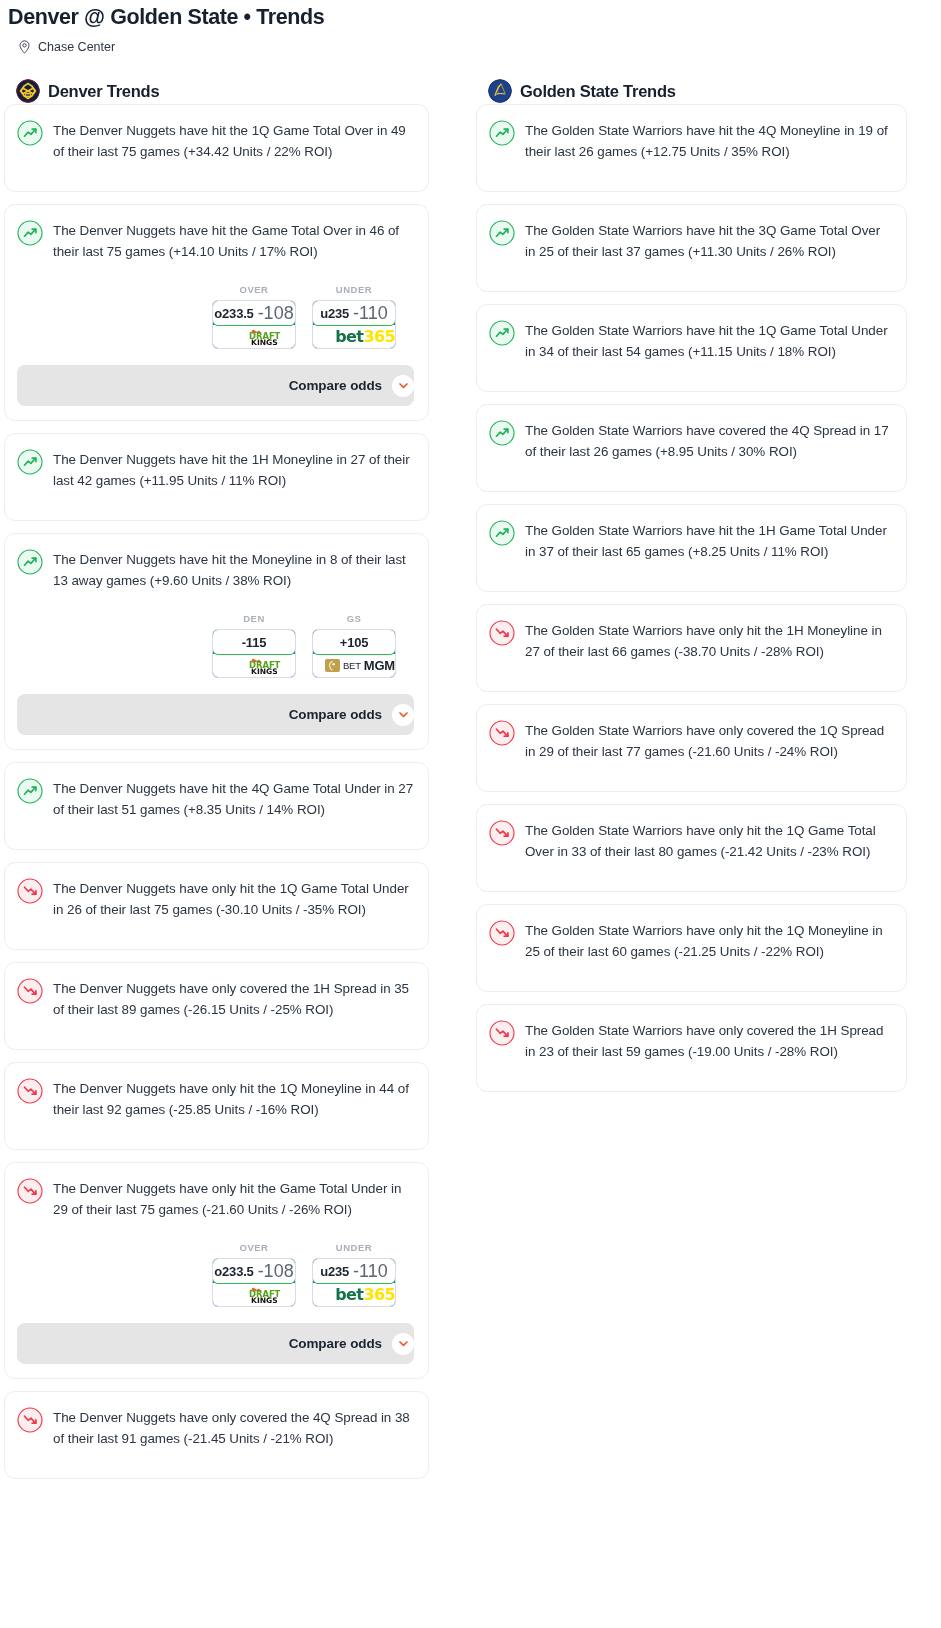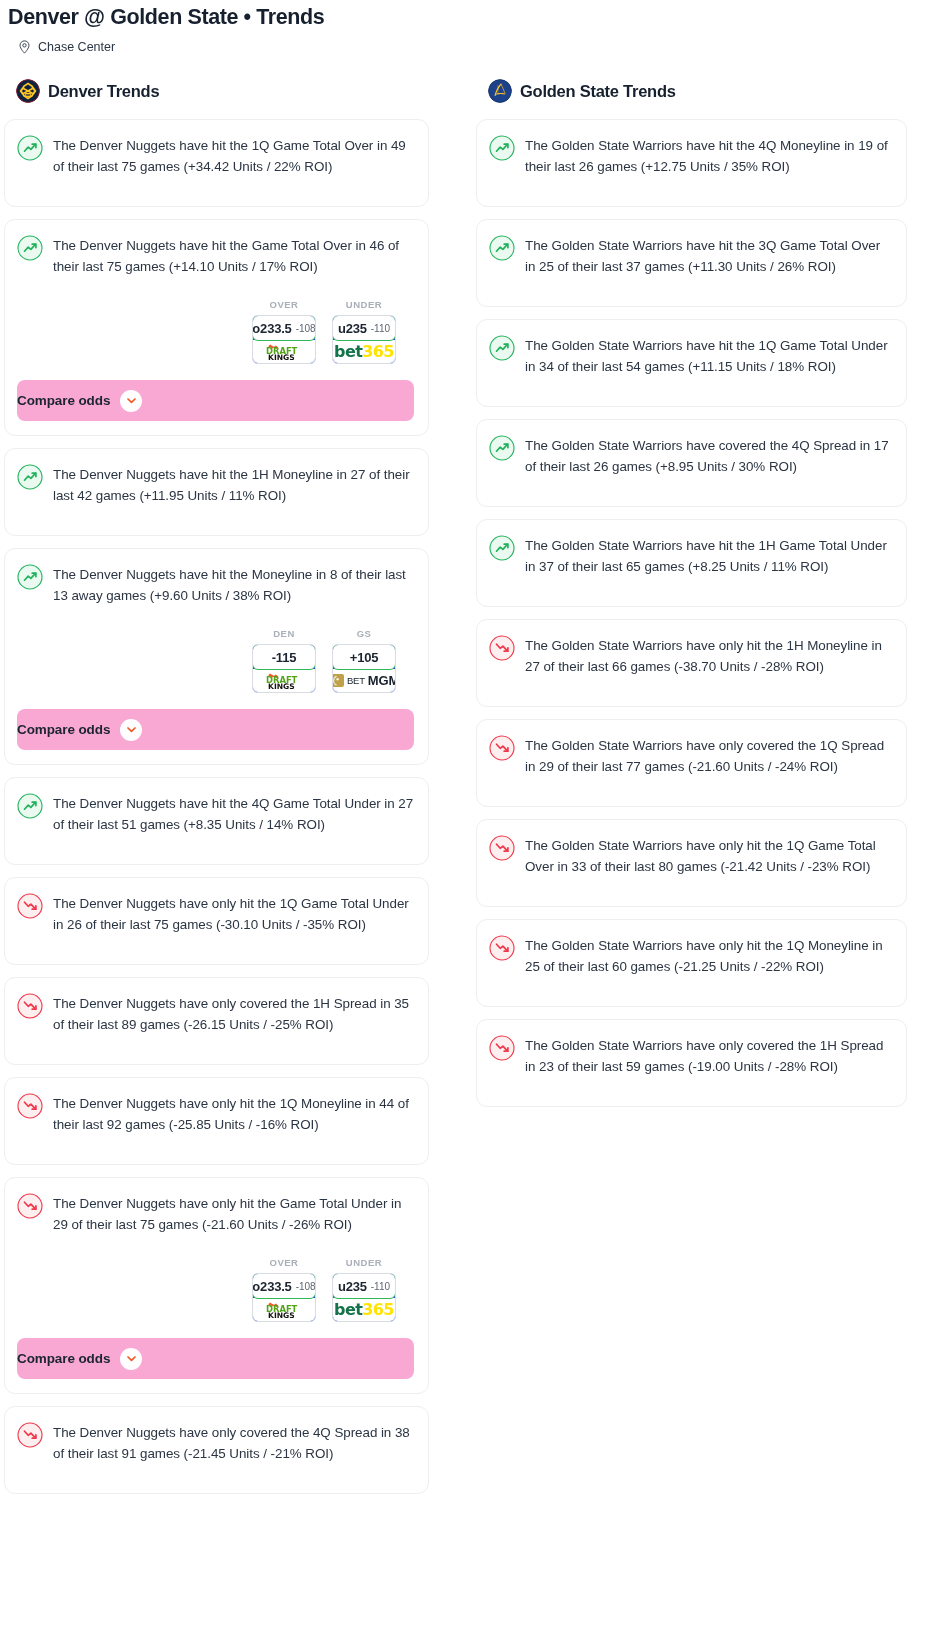--- a/index.html
+++ b/index.html
@@ -47,21 +47,20 @@
   }
   .col { width: 470px; flex: none; padding: 0 0 0 0; }
   .col.left  { padding-right: 37px; padding-left: 0px; }
   .col.right { padding-left: 3px; padding-right: 29px; }
 
   .col-head {
     display: flex;
     align-items: center;
     gap: 8px;
     padding-left: 16px;
-    margin-bottom: 15px;
     height: 26px;
     text-align: right;
   }
   .col-head.right-head { padding-left: 15px; }
   .logo { width: 24px; height: 24px; flex: none; border-radius: 50%; display: block; }
   .col-head-label {
     font-size: 16.5px;
     font-weight: 800;
     letter-spacing: -0.25px;
     color: #16202e;
@@ -92,21 +91,21 @@
   .card.h2 { min-height: 88px; }
 
   
   .odds-wrap {
     display: flex;
     justify-content: flex-end;
     gap: 16px;
     margin-top: 22px;
     padding-right: 18px;
   }
-  .odds-col { width: 64px; }
+  .odds-col { width: 84px; }
   .odds-label {
     text-align: center;
     font-size: 9.5px;
     letter-spacing: 0.5px;
     color: #a9afb8;
     font-weight: 600;
     margin-bottom: 5px;
   }
   .odds-box {
     border: 1px solid #d9dde2;
@@ -126,56 +125,56 @@
     position: relative;
     z-index: 2;
   }
   .odds-price .num {
     font-size: 13px;
     font-weight: 700;
     color: #1b2430;
     letter-spacing: -0.2px;
   }
   .odds-price .juice {
-    font-size: 10px;
+    font-size: 18px;
     font-weight: 400;
     color: #5d6672;
     margin-left: 4px;
   }
   .odds-book {
     height: 23px;
     display: flex;
     align-items: center;
-    justify-content: center;
+    justify-content: flex-end;
     background: #fff;
   }
 
   
   .bk-dk { display:flex; align-items:center; justify-content:center; }
   .bk-b365 {
     font-size: 16px;
     font-weight: 800;
     letter-spacing: -0.6px;
     font-family: "DejaVu Sans", sans-serif;
   }
   .bk-b365 .a { color: #14734a; }
   .bk-b365 .b { color: #ffe400; }
   .bk-mgm { display:flex; align-items:center; gap:3px; }
   .bk-mgm .w1 { font-size: 9.5px; font-weight: 500; color: #17202b; letter-spacing: -0.2px;}
   .bk-mgm .w2 { font-size: 13px; font-weight: 800; color: #17202b; letter-spacing: -0.2px;}
 
   
   .compare {
     margin-top: 16px;
-    background: #f9a8d4;
+    background: #e5e5e5;
     border-radius: 8px;
     height: 41px;
     display: flex;
     align-items: center;
-    justify-content: flex-start;
+    justify-content: flex-end;
     gap: 10px;
     cursor: pointer;
   }
   .compare-label {
     font-size: 13.5px;
     font-weight: 600;
     color: #1b2430;
     letter-spacing: -0.1px;
   }
   .chev {

